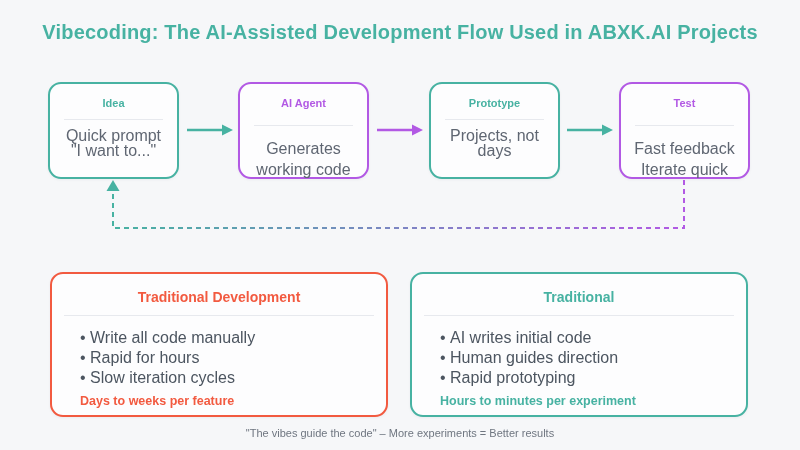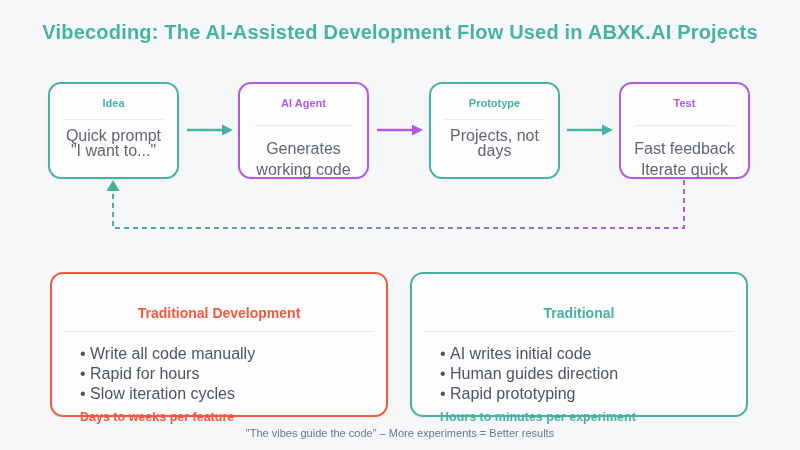--- a/index.html
+++ b/index.html
@@ -32,21 +32,21 @@
   .stroke-teal{stroke:var(--teal);}
   .stroke-purple{stroke:var(--purple);}
   .fill-teal{fill:var(--teal);}
   .fill-purple{fill:var(--purple);}
   .stop-teal{stop-color:var(--teal);}
   .stop-purple{stop-color:var(--purple);}
 
   
   .cmp-box{position:absolute;top:272px;width:338px;height:145px;border-radius:13px;
     background:var(--box-bg);border:2px solid;box-shadow:0 1px 3px rgba(30,40,60,.05);
-    padding:16px 28px;}
+    padding:0 28px;}
   .cmp-box.orange{border-color:var(--orange);}
   .cmp-box.teal{border-color:var(--teal);}
   .cmp-title{margin-top:15px;text-align:center;font-size:14px;font-weight:700;}
   .cmp-divider{width:calc(100% + 32px);margin-left:-16px;height:1px;background:var(--divider);margin-top:10px;}
   .cmp-box ul{list-style:none;margin-top:12px;}
   .cmp-box li{font-size:16px;color:var(--bullet-text);line-height:20px;}
   .cmp-box li::before{content:"\2022\00a0";color:var(--bullet-text);}
   .cmp-highlight{margin-top:6px;font-size:12.5px;font-weight:700;}
 
   .footer-note{position:absolute;top:427px;left:0;width:100%;text-align:center;

